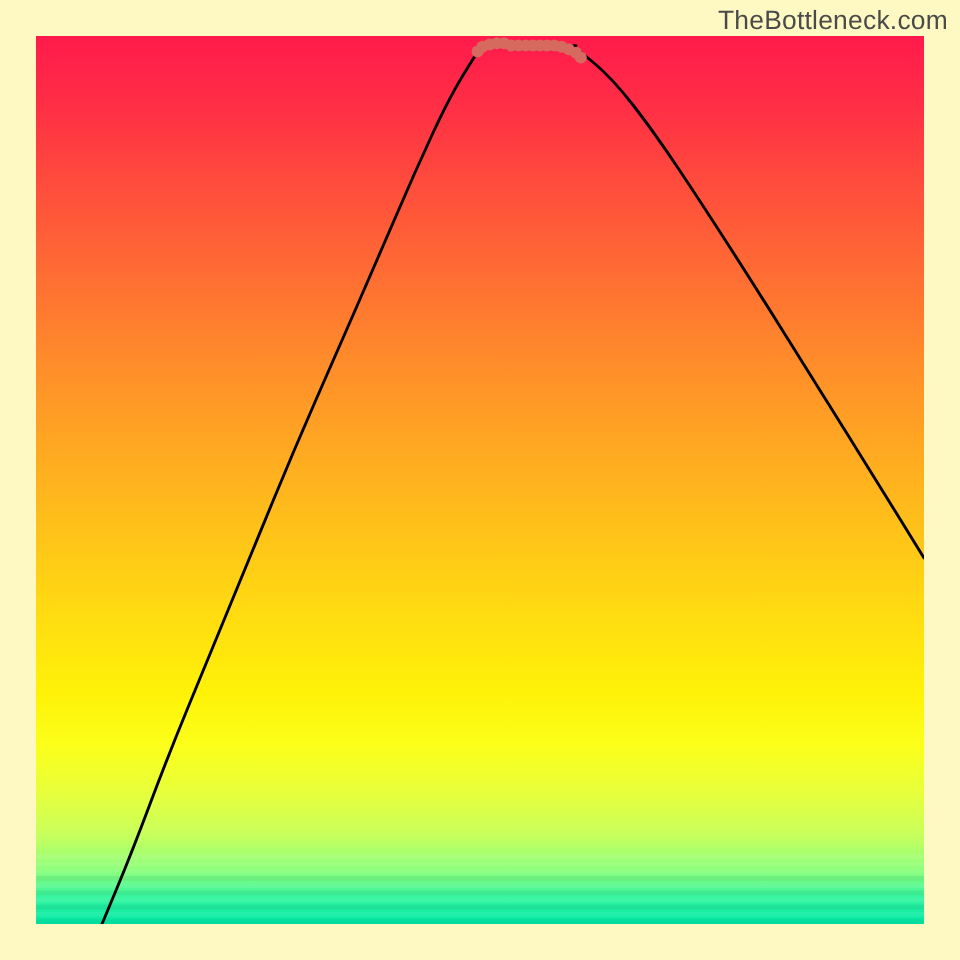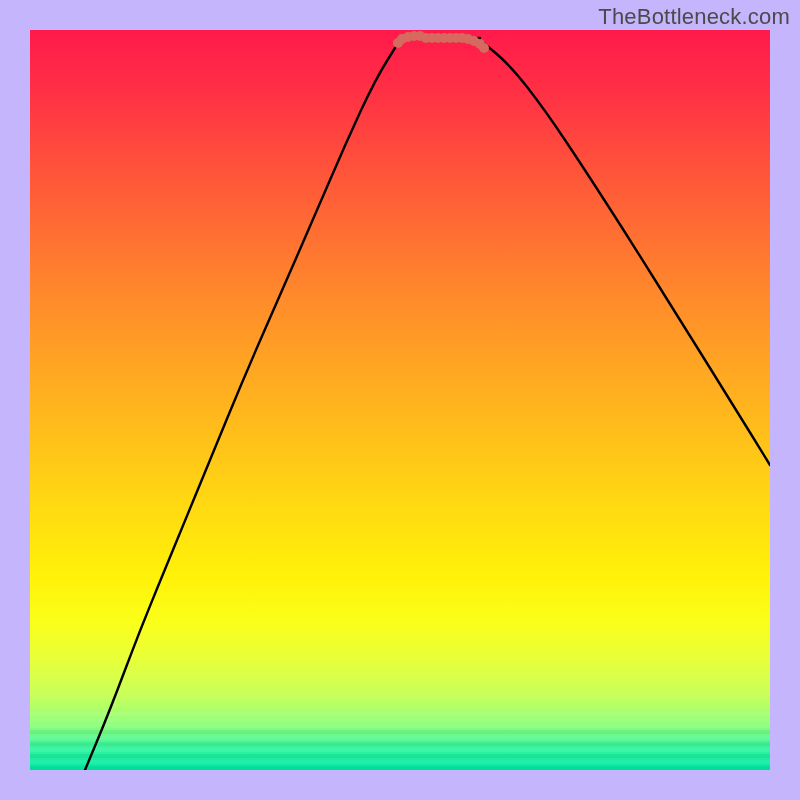--- a/index.html
+++ b/index.html
@@ -8,21 +8,21 @@
     width: 800px;
     height: 800px;
     background: #000;
     overflow: hidden;
     font-family: Arial, Helvetica, sans-serif;
   }
   .frame {
     position: relative;
     width: 800px;
     height: 800px;
-    background: #c4b5fd;
+    background: #fef9c3;
   }
   .watermark {
     position: absolute;
     top: 4px;
     right: 10px;
     font-size: 22px;
     font-weight: 500;
     color: #4a4a4a;
     letter-spacing: 0.2px;
     user-select: none;

